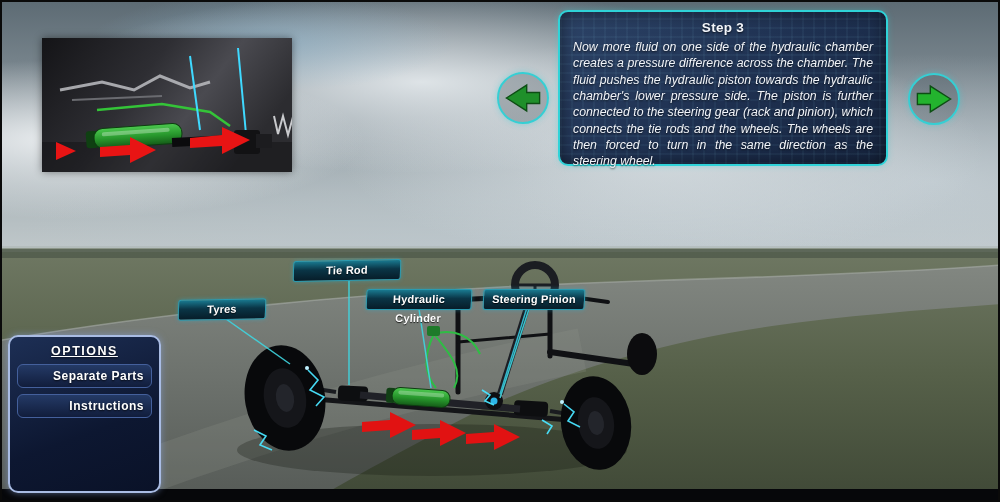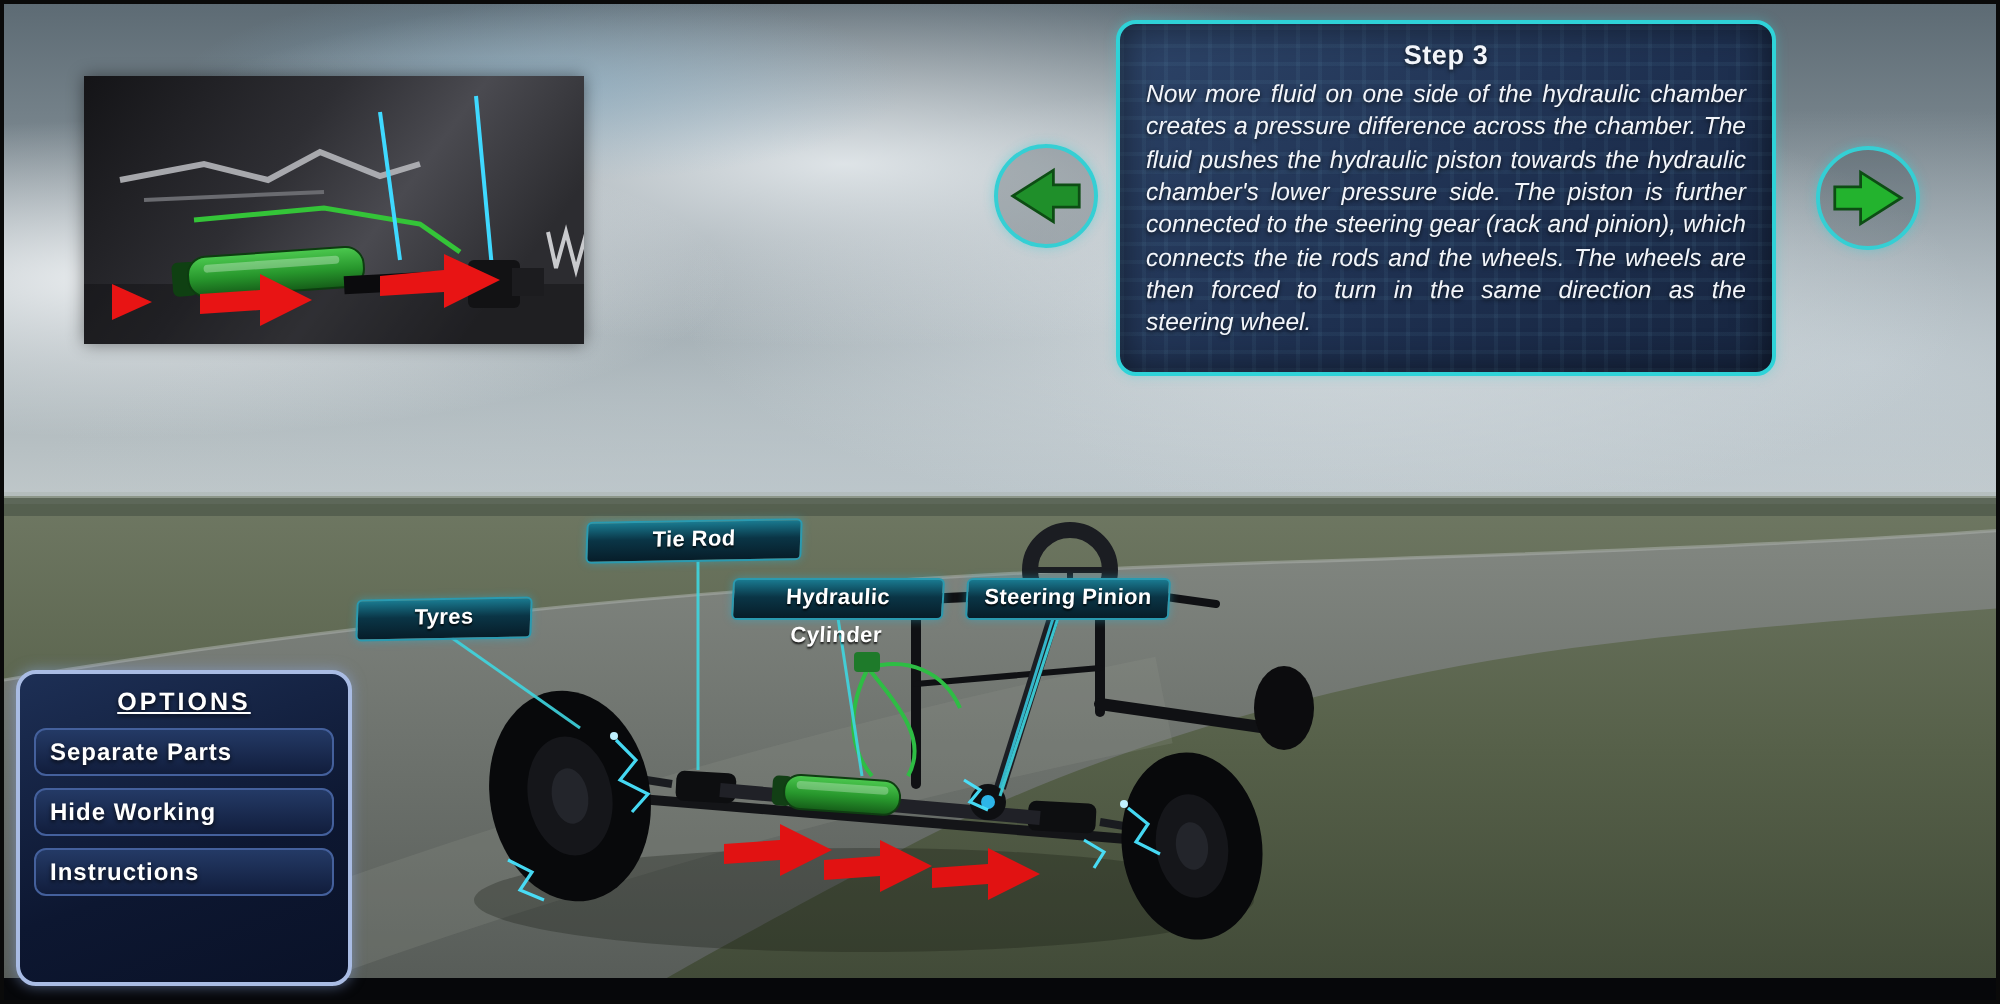--- a/index.html
+++ b/index.html
@@ -24,21 +24,21 @@
   .scene { position:absolute; left:0; top:0; width:1000px; height:502px; z-index:1; }
   
   .bottom-bar { position:absolute; left:0; bottom:0; width:1000px; height:11px; background:#06070a; z-index:2; }
   
   .inset {
     position:absolute; left:40px; top:36px; width:250px; height:134px; z-index:3;
     box-shadow:0 0 8px rgba(0,0,0,.45);
   }
   
   .step-panel {
-    position:absolute; left:556px; top:8px; width:330px; height:178px; z-index:3;
+    position:absolute; left:556px; top:8px; width:330px; height:156px; z-index:3;
     border:2px solid #2fd3d8; border-radius:10px;
     background:
       repeating-linear-gradient(0deg, rgba(130,200,225,.06) 0 2px, transparent 2px 9px),
       repeating-linear-gradient(90deg, rgba(130,200,225,.06) 0 2px, transparent 2px 11px),
       linear-gradient(145deg, #2d4468 0%, #1e3050 55%, #16243e 100%);
     box-shadow: inset 0 0 18px rgba(0,0,0,.55), 0 0 6px rgba(47,211,216,.35);
     padding:8px 13px 6px 13px; color:#f2f5fa;
   }
   .step-title { text-align:center; font-size:13.5px; font-weight:bold; letter-spacing:.3px; margin-bottom:4px; text-shadow:0 1px 2px rgba(0,0,0,.7); }
   .step-body { font-size:12.3px; line-height:1.33; text-align:justify; text-shadow:0 1px 2px rgba(0,0,0,.7);font-style:italic; }
@@ -59,34 +59,34 @@
     border:1px solid #2a9ab0; border-radius:3px;
     box-shadow:0 0 4px rgba(40,180,210,.45);
     transform:skewX(-3deg); text-shadow:0 1px 1px rgba(0,0,0,.8);
   }
   .lbl-tie-rod { left:291px; top:258px; width:108px; transform:skewX(-3deg) rotate(-1deg); }
   .lbl-tyres { left:176px; top:297px; width:88px; transform:skewX(-3deg) rotate(-1deg); }
   .lbl-hyd { left:364px; top:287px; width:106px; }
   .lbl-pinion { left:481px; top:287px; width:102px; }
   
   .options-panel {
-    position:absolute; left:6px; top:333px; width:168px; height:158px; z-index:5;
+    position:absolute; left:6px; top:333px; width:153px; height:158px; z-index:5;
     border:2px solid #a9bce4; border-radius:10px;
     background:linear-gradient(160deg,#1d2f55 0%, #0d1731 60%, #0a1228 100%);
     box-shadow:0 0 7px rgba(140,170,230,.55);
     padding:5px 7px;
   }
   .options-header {
     text-align:center; color:#fff; font-weight:bold; font-size:12.5px;
     letter-spacing:1.5px; text-decoration:underline; margin:2px 0 5px 0;
     text-shadow:0 1px 2px rgba(0,0,0,.8);
   }
   .option-btn {
     display:block; width:100%; margin:6px 0; padding:4px 7px;
-    font-size:12px; font-weight:bold; letter-spacing:.5px; text-align:left; color:#fff;
+    font-size:12px; font-weight:bold; letter-spacing:.5px; text-align:right; color:#fff;
     background:linear-gradient(180deg,#243a66,#111d3c);
     border:1px solid #44609c; border-radius:6px; cursor:pointer;
     text-shadow:0 1px 2px rgba(0,0,0,.8);
     font-family:"Liberation Sans", sans-serif;
   }
 </style>
 </head>
 <body>
 
 <div class="stage">
@@ -264,17 +264,16 @@
   </div>
 
   <div class="part-label lbl-tie-rod">Tie Rod</div>
   <div class="part-label lbl-tyres">Tyres</div>
   <div class="part-label lbl-hyd">Hydraulic Cylinder</div>
   <div class="part-label lbl-pinion">Steering Pinion</div>
 
   <div class="options-panel">
     <div class="options-header">OPTIONS</div>
     <button class="option-btn">Separate Parts</button>
-    <button class="option-btn">Hide Working</button>
     <button class="option-btn">Instructions</button>
   </div>
 
 </div>
 
 </body></html>

